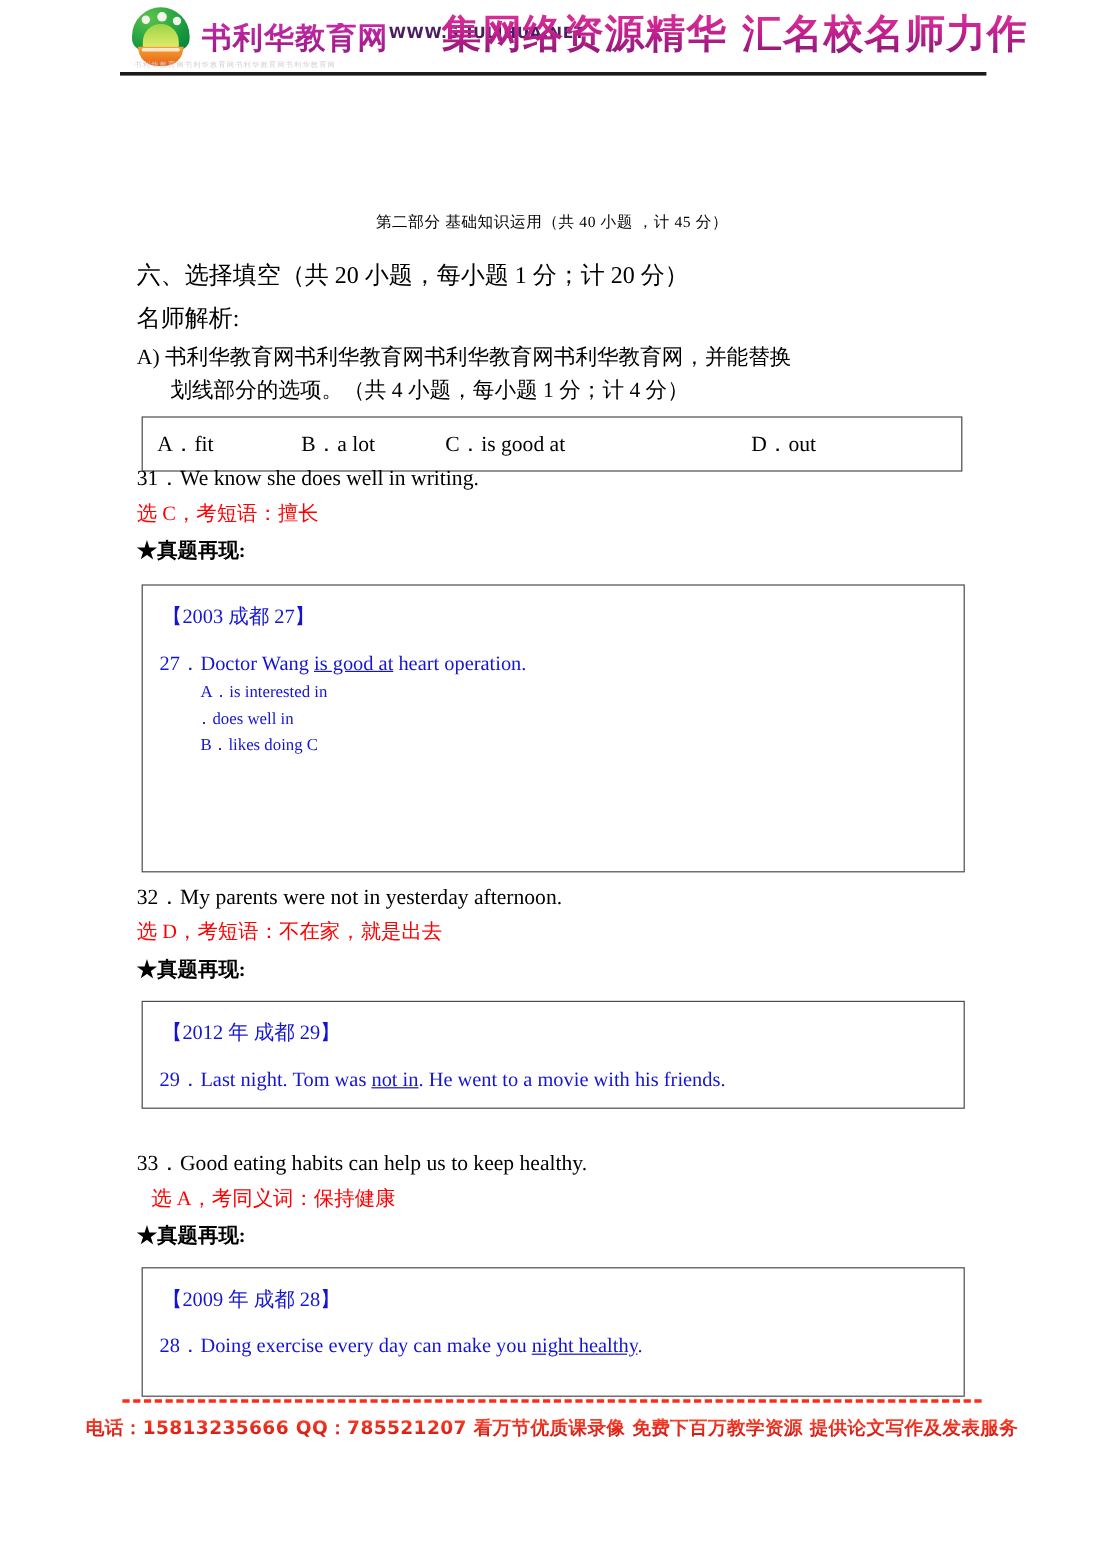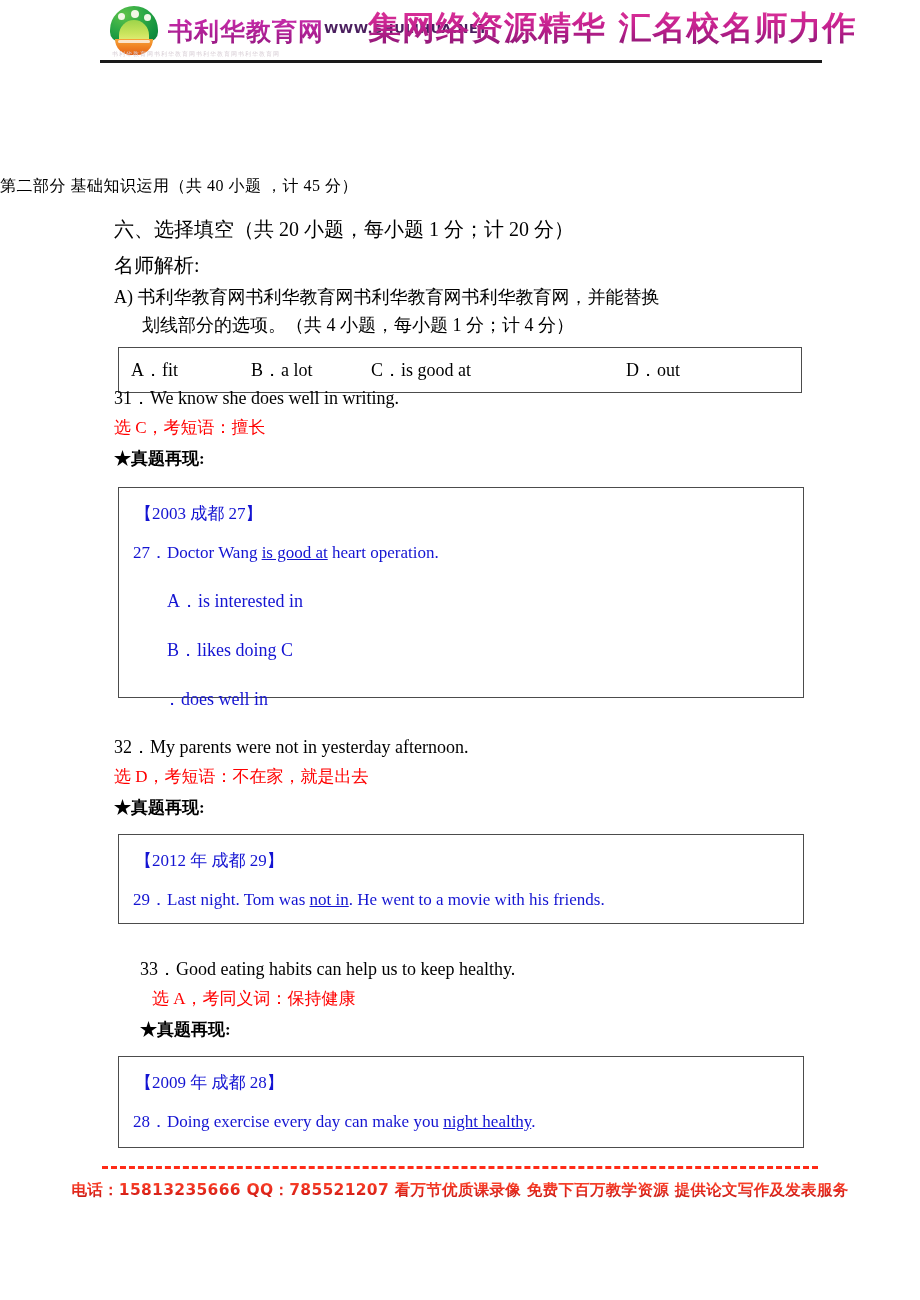--- a/index.html
+++ b/index.html
@@ -131,22 +131,22 @@
     width: 722px;
     height: 3px;
     background: #1a1a1a;
   }
 
   
   .doc-title {
     position: absolute;
     left: 0; top: 176px;
     width: 920px;
-    text-align: left;
-    font-size: 16px;
+    text-align: center;
+    font-size: 13px;
     letter-spacing: .5px;
   }
   .section-head {
     position: absolute;
     left: 114px;
     top: 216px;
     font-size: 20px;
   }
   .analysis-label {
     position: absolute;
@@ -222,22 +222,22 @@
     font-size: 17px;
     margin: 14px 0 0 16px;
   }
   .blue-box .bq {
     font-size: 17px;
     margin: 16px 0 0 14px;
     white-space: nowrap;
   }
   .blue-box .bq .u { text-decoration: underline; margin-top: 36px; }
   .blue-box .bopt {
-    font-size: 18px;
-    margin: 25px 0 0 48px;
+    font-size: 14px;
+    margin: 4px 0 0 48px;
     white-space: nowrap;
   }
   .blue-box .bopt.last { margin-left: 44px; }
   .blue-box .pad-bottom { height: 22px; }
 
   
   .footer-rule {
     position: absolute;
     left: 102px;
     top: 1166px;
@@ -304,45 +304,45 @@
     <span class="opt o4">D．out</span>
   </div>
 </div>
 
 <div class="q-block" style="top:386px;">
   <div class="q-stem"><span>31．We know she </span><span class="u">does well in</span><span> writing.</span></div>
   <div class="q-ans">选 C，考短语：擅长</div>
   <div class="q-real">★真题再现:</div>
 </div>
 
-<div class="blue-box" style="top:487px; height:211px;">
+<div class="blue-box" style="top:487px; height:240px;">
   <div class="src">【2003  成都  27】</div>
   <div class="bq"><span>27．Doctor Wang  </span><span class="u">is good at</span><span> heart operation.</span></div>
   <div class="bopt">A．is interested in</div>
+  <div class="bopt last">．does well in</div>
   <div class="bopt">B．likes doing C</div>
-  <div class="bopt last">．does well in</div>
   <div class="pad-bottom"></div>
 </div>
 
 <div class="q-block" style="top:735px;">
   <div class="q-stem"><span>32．My parents were </span><span class="u">not in</span><span> yesterday afternoon.</span></div>
   <div class="q-ans">选 D，考短语：不在家，就是出去</div>
   <div class="q-real">★真题再现:</div>
 </div>
 
 <div class="blue-box" style="top:834px; height:90px;">
   <div class="src">【2012 年  成都  29】</div>
   <div class="bq"><span>29．Last night. Tom was </span><span class="u">not in</span><span>. He went to a movie with his friends.</span></div>
 </div>
 
-<div class="q-block" style="top:957px;margin-left:26px;">
+<div class="q-block" style="top:957px;">
   <div class="q-stem"><span>33．Good eating habits can help us to keep </span><span class="u">healthy</span><span>.</span></div>
   <div class="q-ans indent">选 A，考同义词：保持健康</div>
   <div class="q-real">★真题再现:</div>
 </div>
 
-<div class="blue-box" style="top:1056px; height:92px;">
+<div class="blue-box" style="top:1056px; height:108px;">
   <div class="src">【2009 年  成都  28】</div>
   <div class="bq"><span>28．Doing exercise every day can make you </span><span class="u">night healthy</span><span>.</span></div>
 </div>
 
 <div class="footer-rule"></div>
 <div class="footer-text">电话：15813235666 QQ：785521207 看万节优质课录像 免费下百万教学资源 提供论文写作及发表服务</div>
 
 </body></html>

